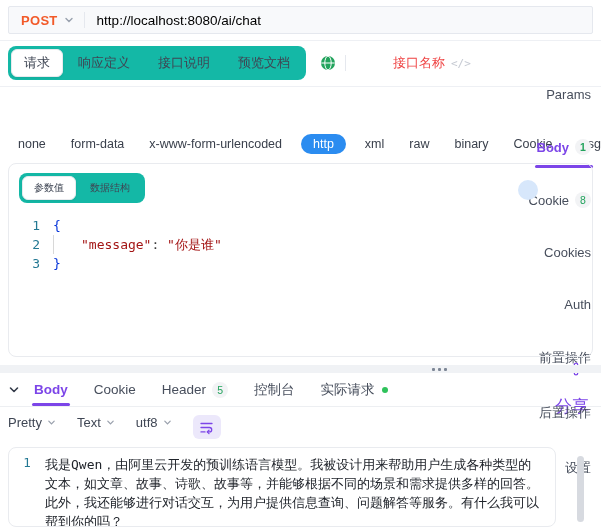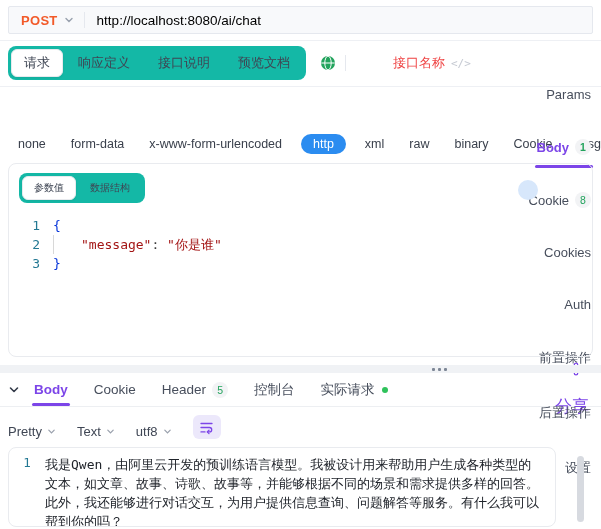--- a/index.html
+++ b/index.html
@@ -73,21 +73,21 @@
   .resptab { display:flex; align-items:center; position:relative; font-size:13.5px;
     color:#474e5c; cursor:pointer; white-space:nowrap; }
   .resptab.active { color:#7c45e8; font-weight:600; }
   .resptab.active::after { content:""; position:absolute; left:-2px; right:-2px; bottom:0;
     height:3px; border-radius:2px; background:#7c45e8; }
   .live-dot { width:6px; height:6px; border-radius:50%; background:#2fc25b; margin-left:7px; }
   .share { margin-left:auto; display:flex; align-items:center; gap:19px; color:#7c45e8;
     font-size:17px; cursor:pointer;flex-direction:column; }
 
   
-  .resp-toolbar { display:flex; align-items:flex-end; padding:8px 14px 8px 8px; gap:21px; }
+  .resp-toolbar { display:flex; align-items:flex-start; padding:8px 14px 8px 8px; gap:21px; }
   .dd { display:flex; align-items:center; gap:5px; font-size:13px; color:#3f4654; cursor:pointer; }
   .wrap-btn { width:28px; height:24px; background:#ece8fb; border-radius:6px;
     display:flex; align-items:center; justify-content:center; cursor:pointer; }
   .tool-right { margin-left:auto; display:flex; align-items:center; gap:18px; }
   .tool-item { display:flex; align-items:center; gap:5px; font-size:13px; color:#3f4654; cursor:pointer; }
 
   
   .resp-body { margin-left:8px; width:548px; height:80px; border:1px solid #e9ebef;
     border-radius:8px; display:flex; padding-top:7px; overflow:hidden; }
   .resp-body .ln { width:36px; text-align:center; padding-right:0; font-size:12.5px;

